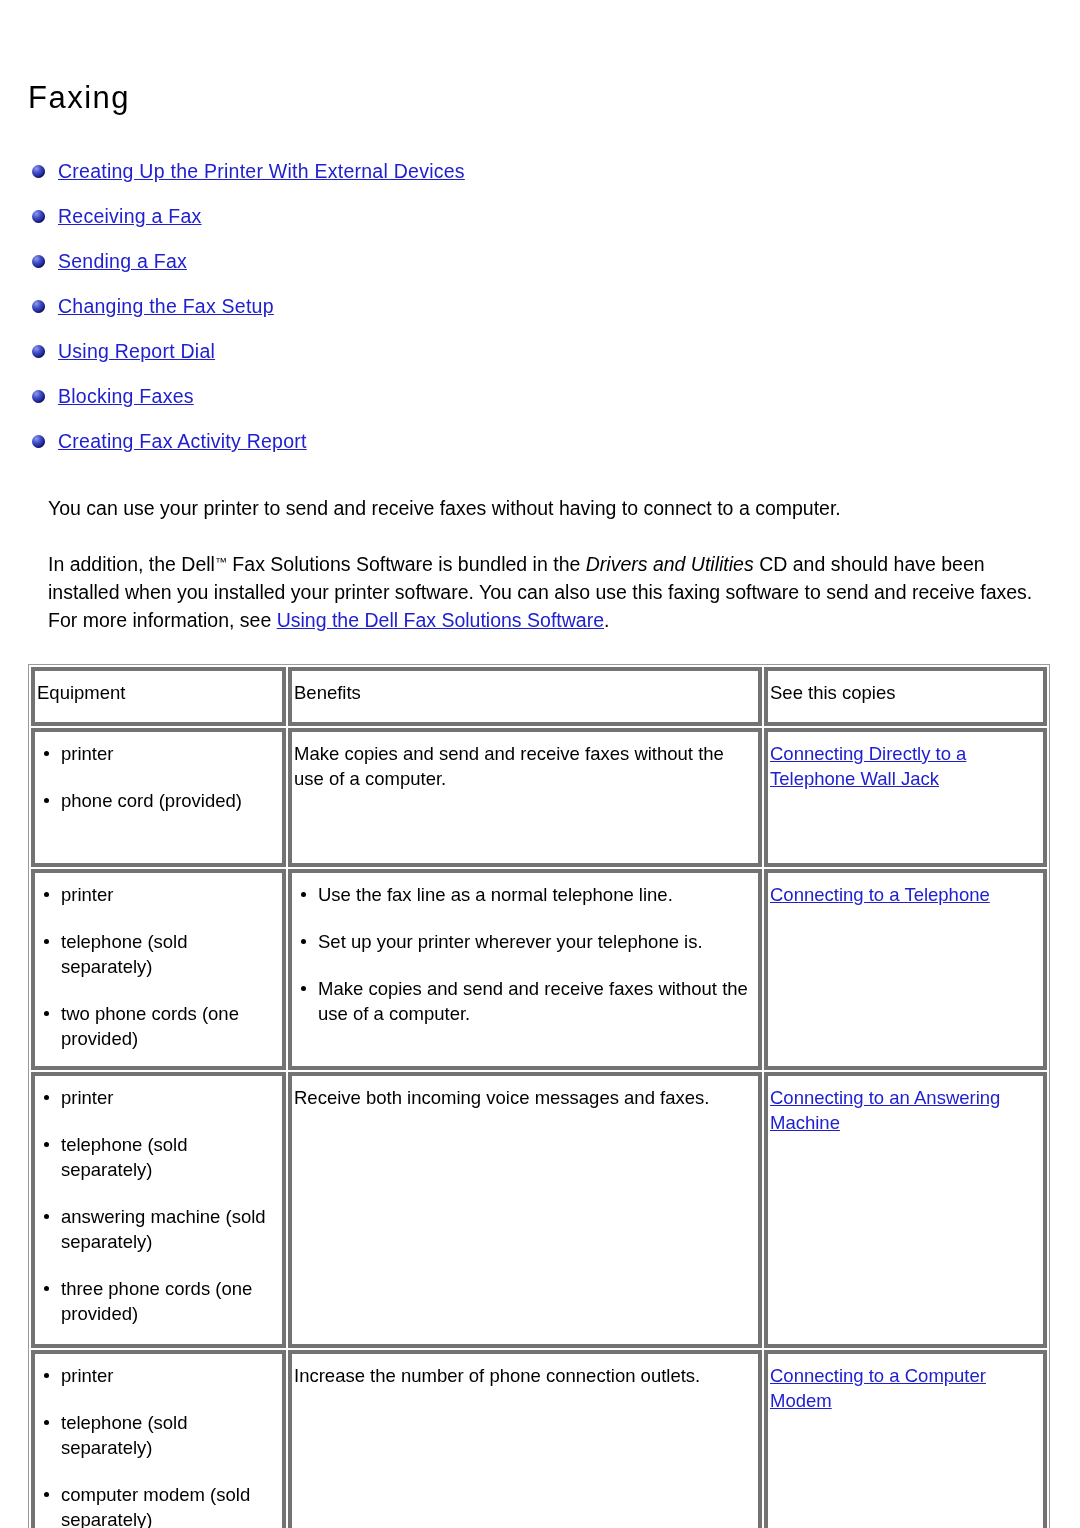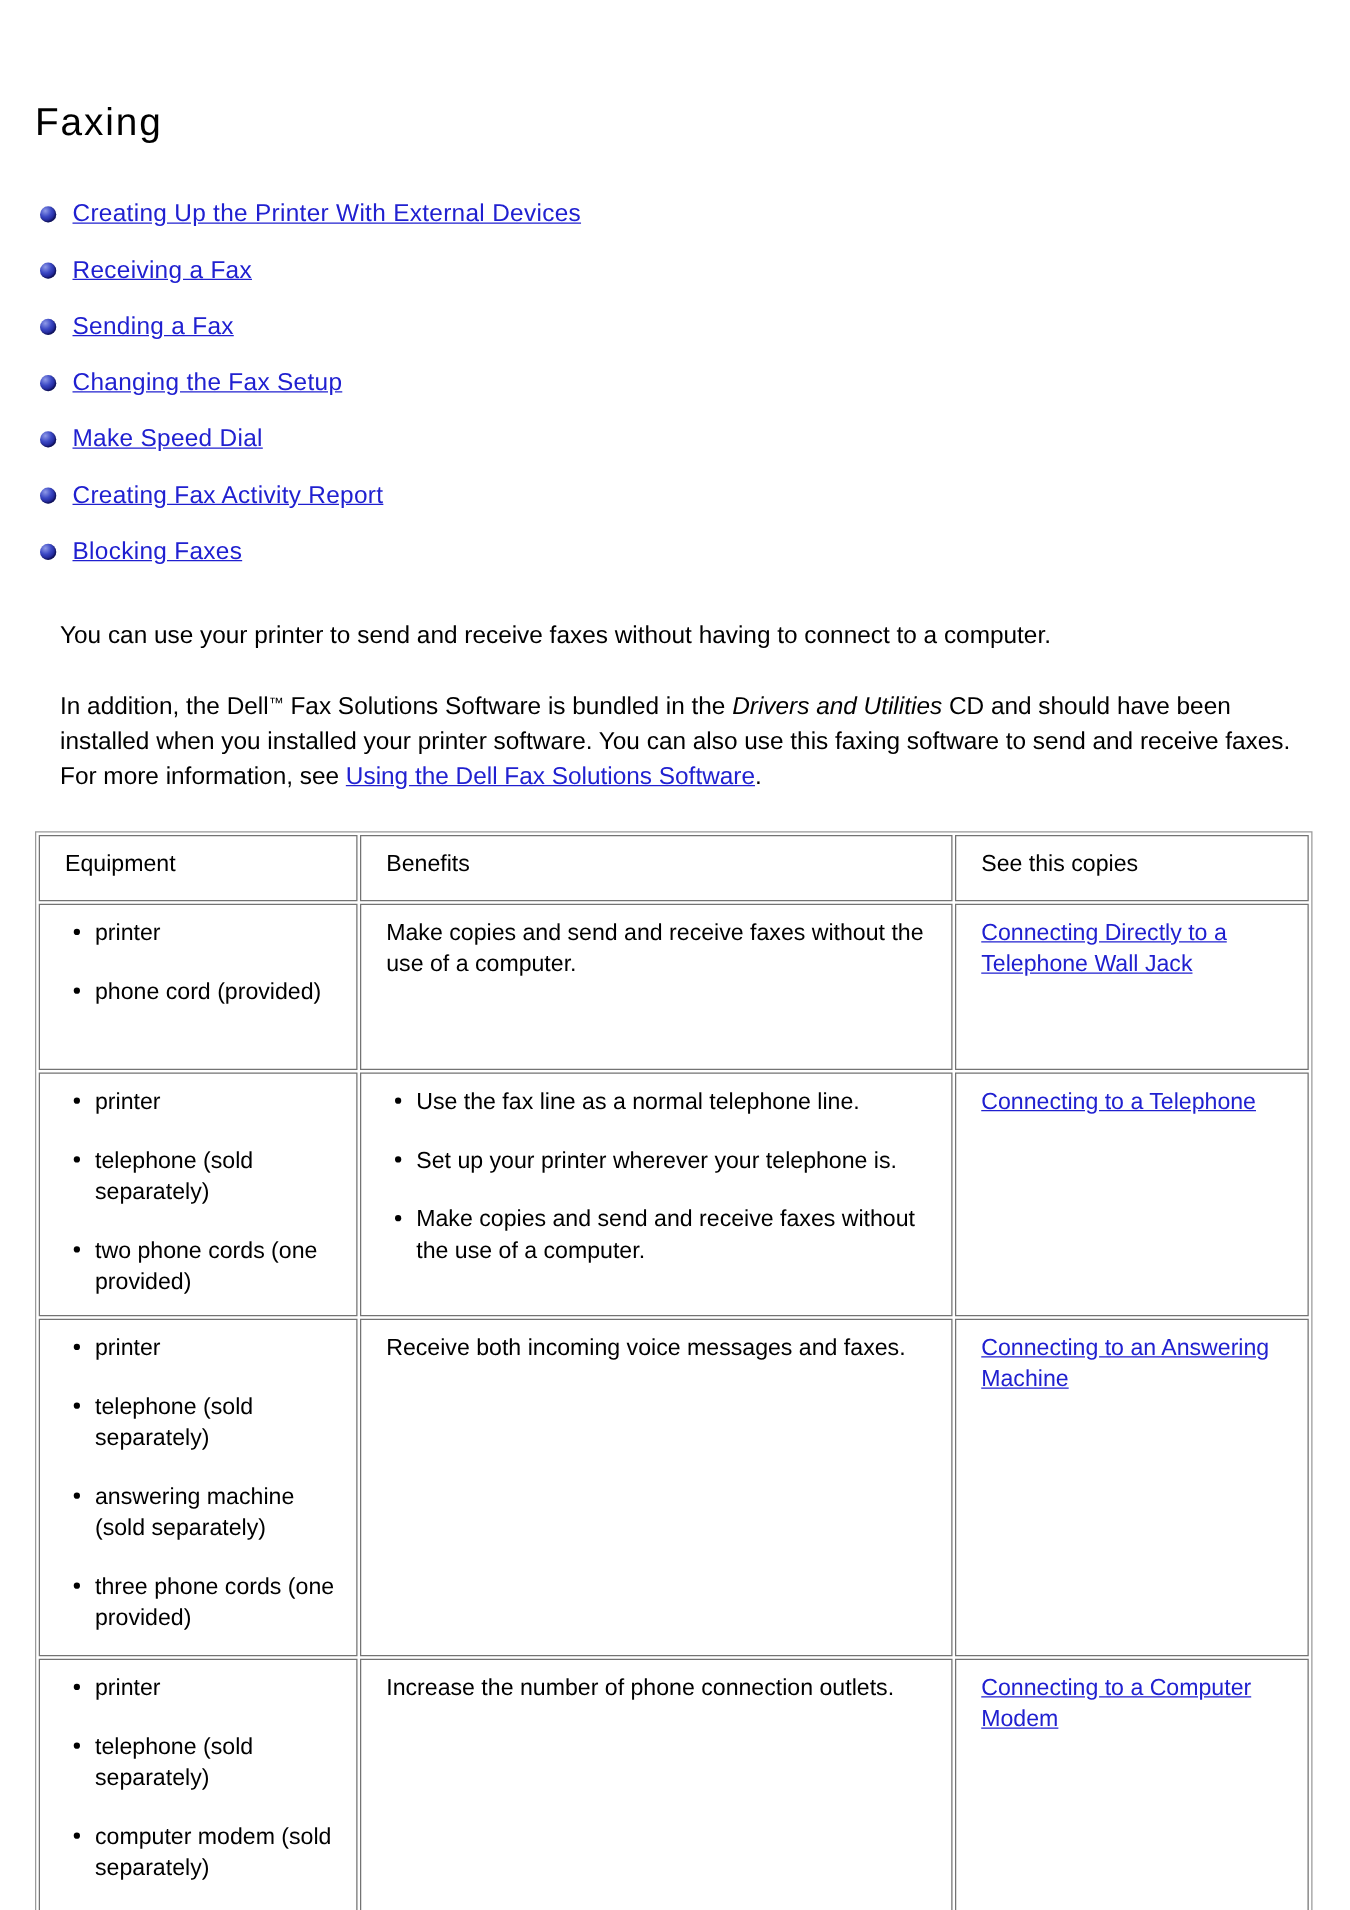--- a/index.html
+++ b/index.html
@@ -91,23 +91,23 @@
   }
   table.equip {
     border-collapse: separate;
     border-spacing: 2px;
     width: 1018px;
     border: 1px solid #9a9a9a;
     background: #ffffff;
     table-layout: fixed;
   }
   table.equip td {
-    border: 1px solid #737373;
+    border: 4px solid #737373;
     vertical-align: top;
-    padding: 9px 10px 14px 20px;
+    padding: 9px 10px 14px 2px;
     font-size: 18.5px;
     line-height: 25px;
     background: #ffffff;
   }
   col.c1 { width: 255px; }
   col.c2 { width: 474px; }
   col.c3 { width: 283px; }
 
   td.head {
     padding: 9px 10px 10px 10px;
@@ -174,29 +174,29 @@
     <li>
       <span class="sphere-bullet"></span>
       <a class="toc-link">Sending a Fax</a>
     </li>
     <li>
       <span class="sphere-bullet"></span>
       <a class="toc-link">Changing the Fax Setup</a>
     </li>
     <li>
       <span class="sphere-bullet"></span>
-      <a class="toc-link">Make Speed Dial</a>
+      <a class="toc-link">Using Report Dial</a>
+    </li>
+    <li>
+      <span class="sphere-bullet"></span>
+      <a class="toc-link">Blocking Faxes</a>
     </li>
     <li>
       <span class="sphere-bullet"></span>
       <a class="toc-link">Creating Fax Activity Report</a>
-    </li>
-    <li>
-      <span class="sphere-bullet"></span>
-      <a class="toc-link">Blocking Faxes</a>
     </li>
   </ul>
 
   <p class="body-text para-1">You can use your printer to send and receive faxes without having to connect to a computer.</p>
 
   <p class="body-text para-2"><span>In addition, the Dell</span><span class="tm">™</span><span> Fax Solutions Software is bundled in the </span><span class="ital">Drivers and Utilities</span><span> CD and should have been installed when you installed your printer software. You can also use this faxing software to send and receive faxes. For more information, see </span><a class="inline-link">Using the Dell Fax Solutions Software</a><span>.</span></p>
 
   <div class="table-wrap">
     <table class="equip">
       <colgroup>

